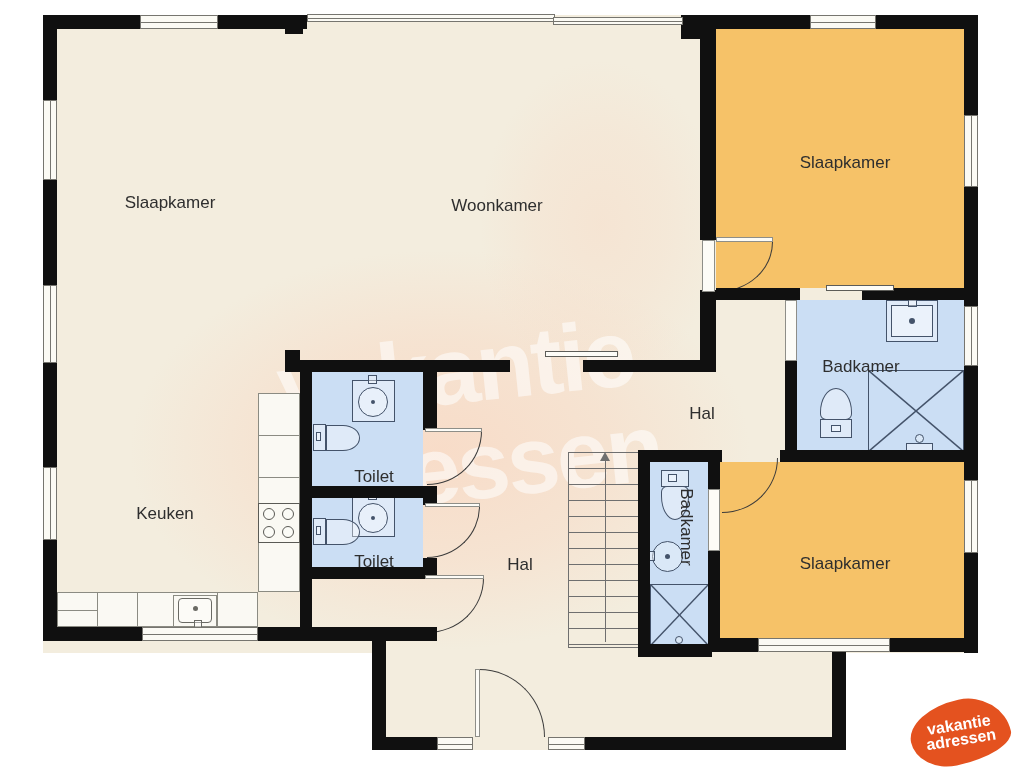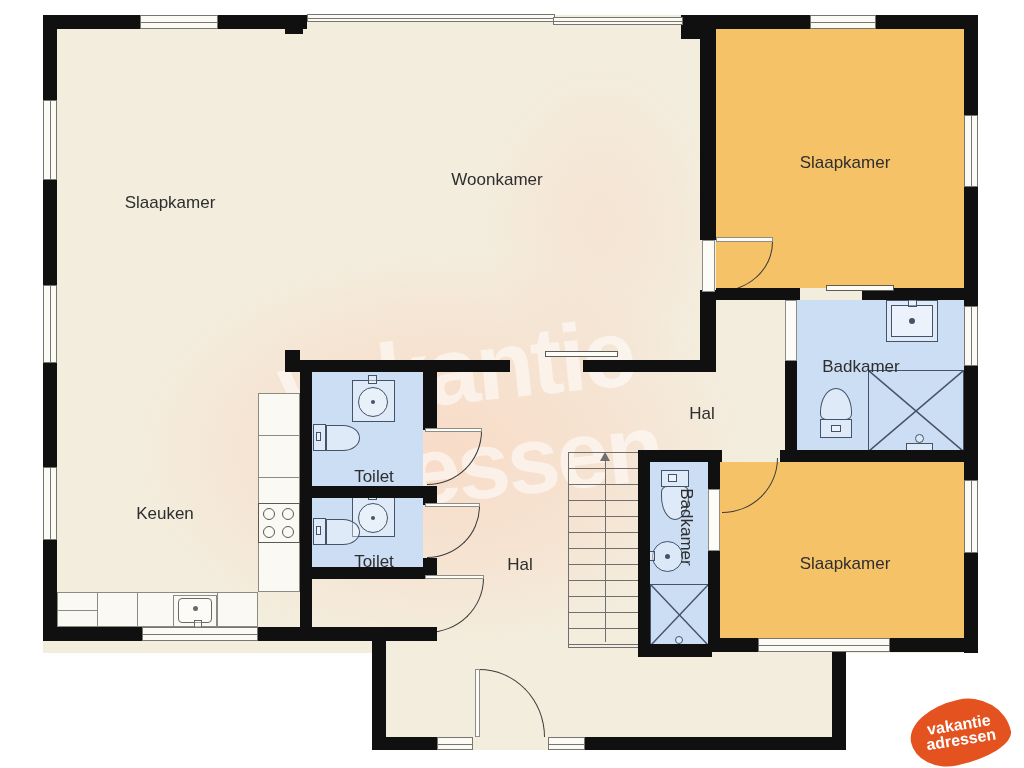--- a/index.html
+++ b/index.html
@@ -203,21 +203,21 @@
   <div class="abs fx fx-dot" style="left:665px;top:554px;width:5px;height:5px;"></div>
   <div class="abs fx fx-box" style="left:646px;top:551px;width:9px;height:10px;"></div>
   <svg class="shower fx" style="left:650px;top:584px;width:59px;height:62px;" viewBox="0 0 59 62" preserveAspectRatio="none">
     <line x1="0" y1="0" x2="59" y2="62" stroke="currentColor" stroke-width="1.5"></line>
     <line x1="59" y1="0" x2="0" y2="62" stroke="currentColor" stroke-width="1.5"></line>
   </svg>
   <div class="abs fx fx-round" style="left:675px;top:636px;width:8px;height:8px;"></div>
   <div class="abs fx fx-box" style="left:668px;top:644px;width:23px;height:8px;"></div>
 
   <div class="abs lbl" style="left:170px;top:203px;">Slaapkamer</div>
-  <div class="abs lbl" style="left:497px;top:180px;">Woonkamer</div>
+  <div class="abs lbl" style="left:497px;top:206px;">Woonkamer</div>
   <div class="abs lbl" style="left:845px;top:163px;">Slaapkamer</div>
   <div class="abs lbl" style="left:861px;top:367px;">Badkamer</div>
   <div class="abs lbl" style="left:702px;top:414px;">Hal</div>
   <div class="abs lbl" style="left:374px;top:477px;">Toilet</div>
   <div class="abs lbl" style="left:374px;top:562px;">Toilet</div>
   <div class="abs lbl" style="left:165px;top:514px;">Keuken</div>
   <div class="abs lbl" style="left:520px;top:565px;">Hal</div>
   <div class="abs lbl lbl-v" style="left:686px;top:527px;">Badkamer</div>
   <div class="abs lbl" style="left:845px;top:564px;">Slaapkamer</div>
 

